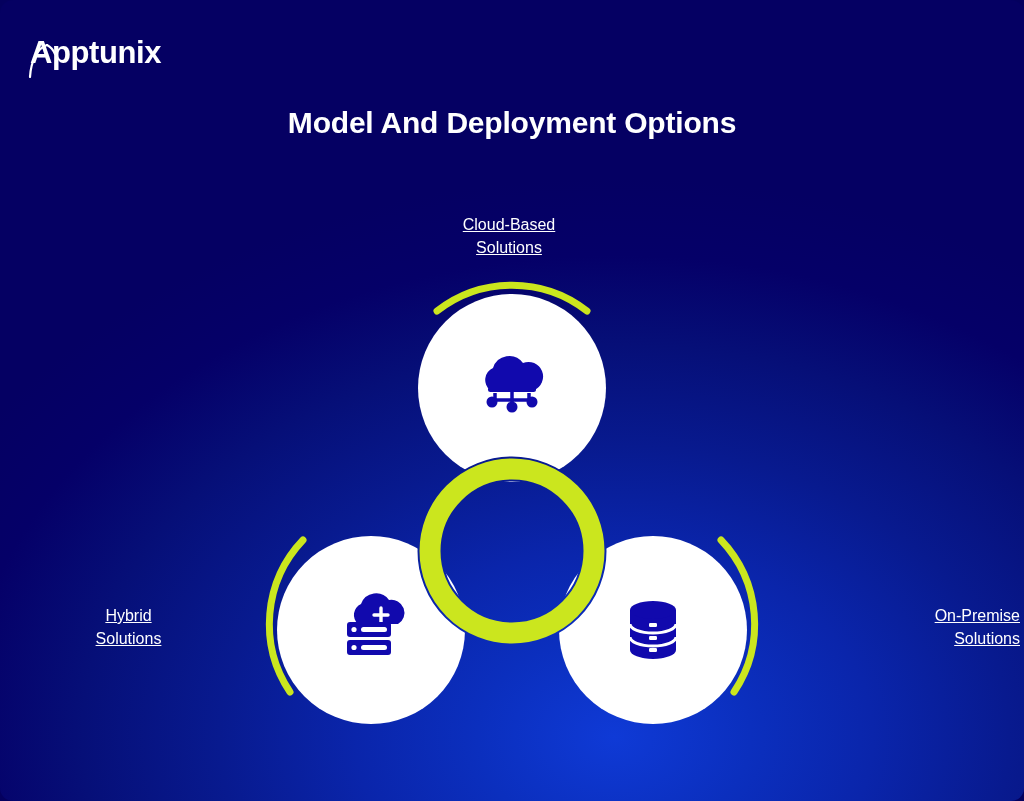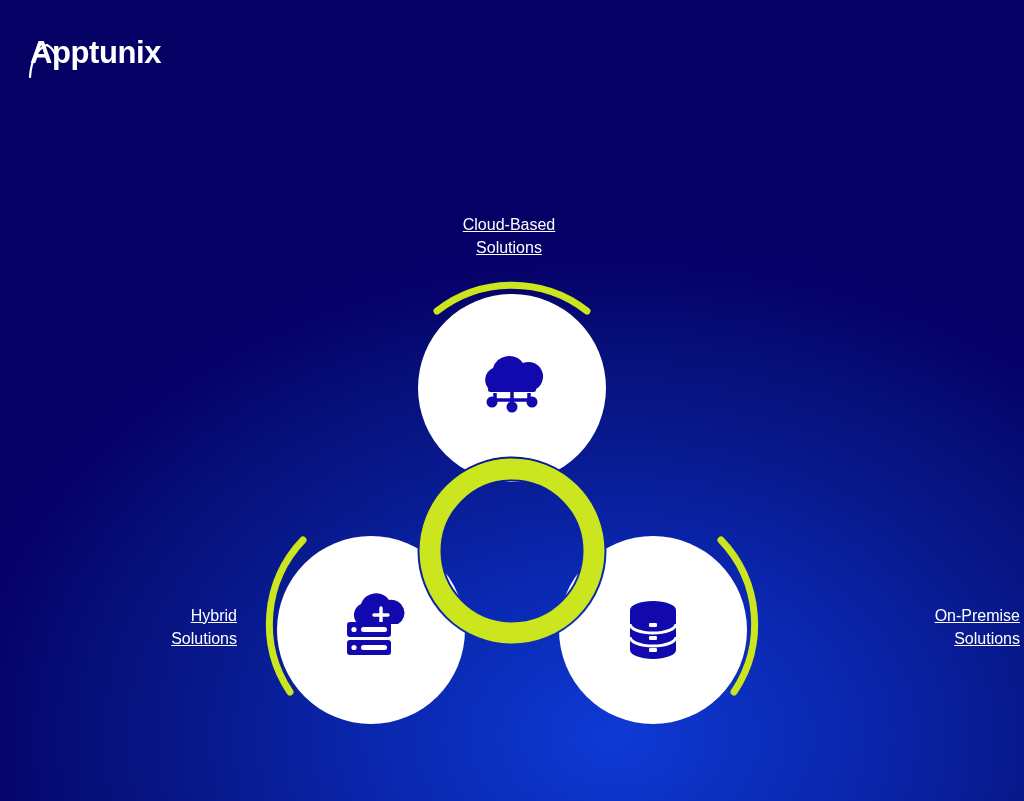--- a/index.html
+++ b/index.html
@@ -13,20 +13,21 @@
   }
 
   #infographic {
     position: relative;
     width: 1024px;
     height: 801px;
     overflow: hidden;
     background-color: #050063;
     background-image:
       radial-gradient(ellipse 760px 560px at 60% 92%, #0f3ad6 0%, #0b2fbe 18%, #0a25ab 34%, #081a8f 52%, #060f78 70%, #050068 86%, #050063 100%);
+    border-radius: 13px;
   }
 
   
   .logo {
     position: absolute;
     left: 30px;
     top: 22px;
     display: flex;
     align-items: flex-end;
     height: 46px;
@@ -90,21 +91,21 @@
   .label-top {
     left: 394px;
     top: 214px;
     width: 230px;
     text-align: center;
   }
   .label-left {
     left: 20px;
     top: 605px;
     width: 217px;
-    text-align: right;
+    text-align: center;
   }
   .label-right {
     left: 780px;
     top: 605px;
     width: 240px;
     text-align: right;
   }
   .lbl-line { display: block; }
 </style>
 </head>
@@ -116,20 +117,21 @@
     <div class="logo-mark">
       <svg class="logo-swoosh" width="30" height="34" viewBox="0 0 30 34" fill="none">
         <path d="M2 33 C3 16, 10 4, 19 1" stroke="#ffffff" stroke-width="2.2" stroke-linecap="round" fill="none"></path>
         <path d="M19 1 C23 3, 25.5 6.5, 27 10" stroke="#ffffff" stroke-width="2.2" stroke-linecap="round" fill="none"></path>
       </svg>
     </div>
     <span class="logo-text">Apptunix</span>
   </div>
 
   <h1 class="title">
+    <span class="title-line">Model And Deployment Options</span>
   </h1>
 
   <svg class="diagram" viewBox="0 0 1024 801">
 
     <defs>
 
       <mask id="ringCutMask" maskUnits="userSpaceOnUse" x="0" y="0" width="1024" height="801">
         <rect x="0" y="0" width="1024" height="801" fill="#ffffff"></rect>
         <circle cx="512" cy="551" r="82" fill="none" stroke="#000000" stroke-width="25"></circle>
       </mask>

